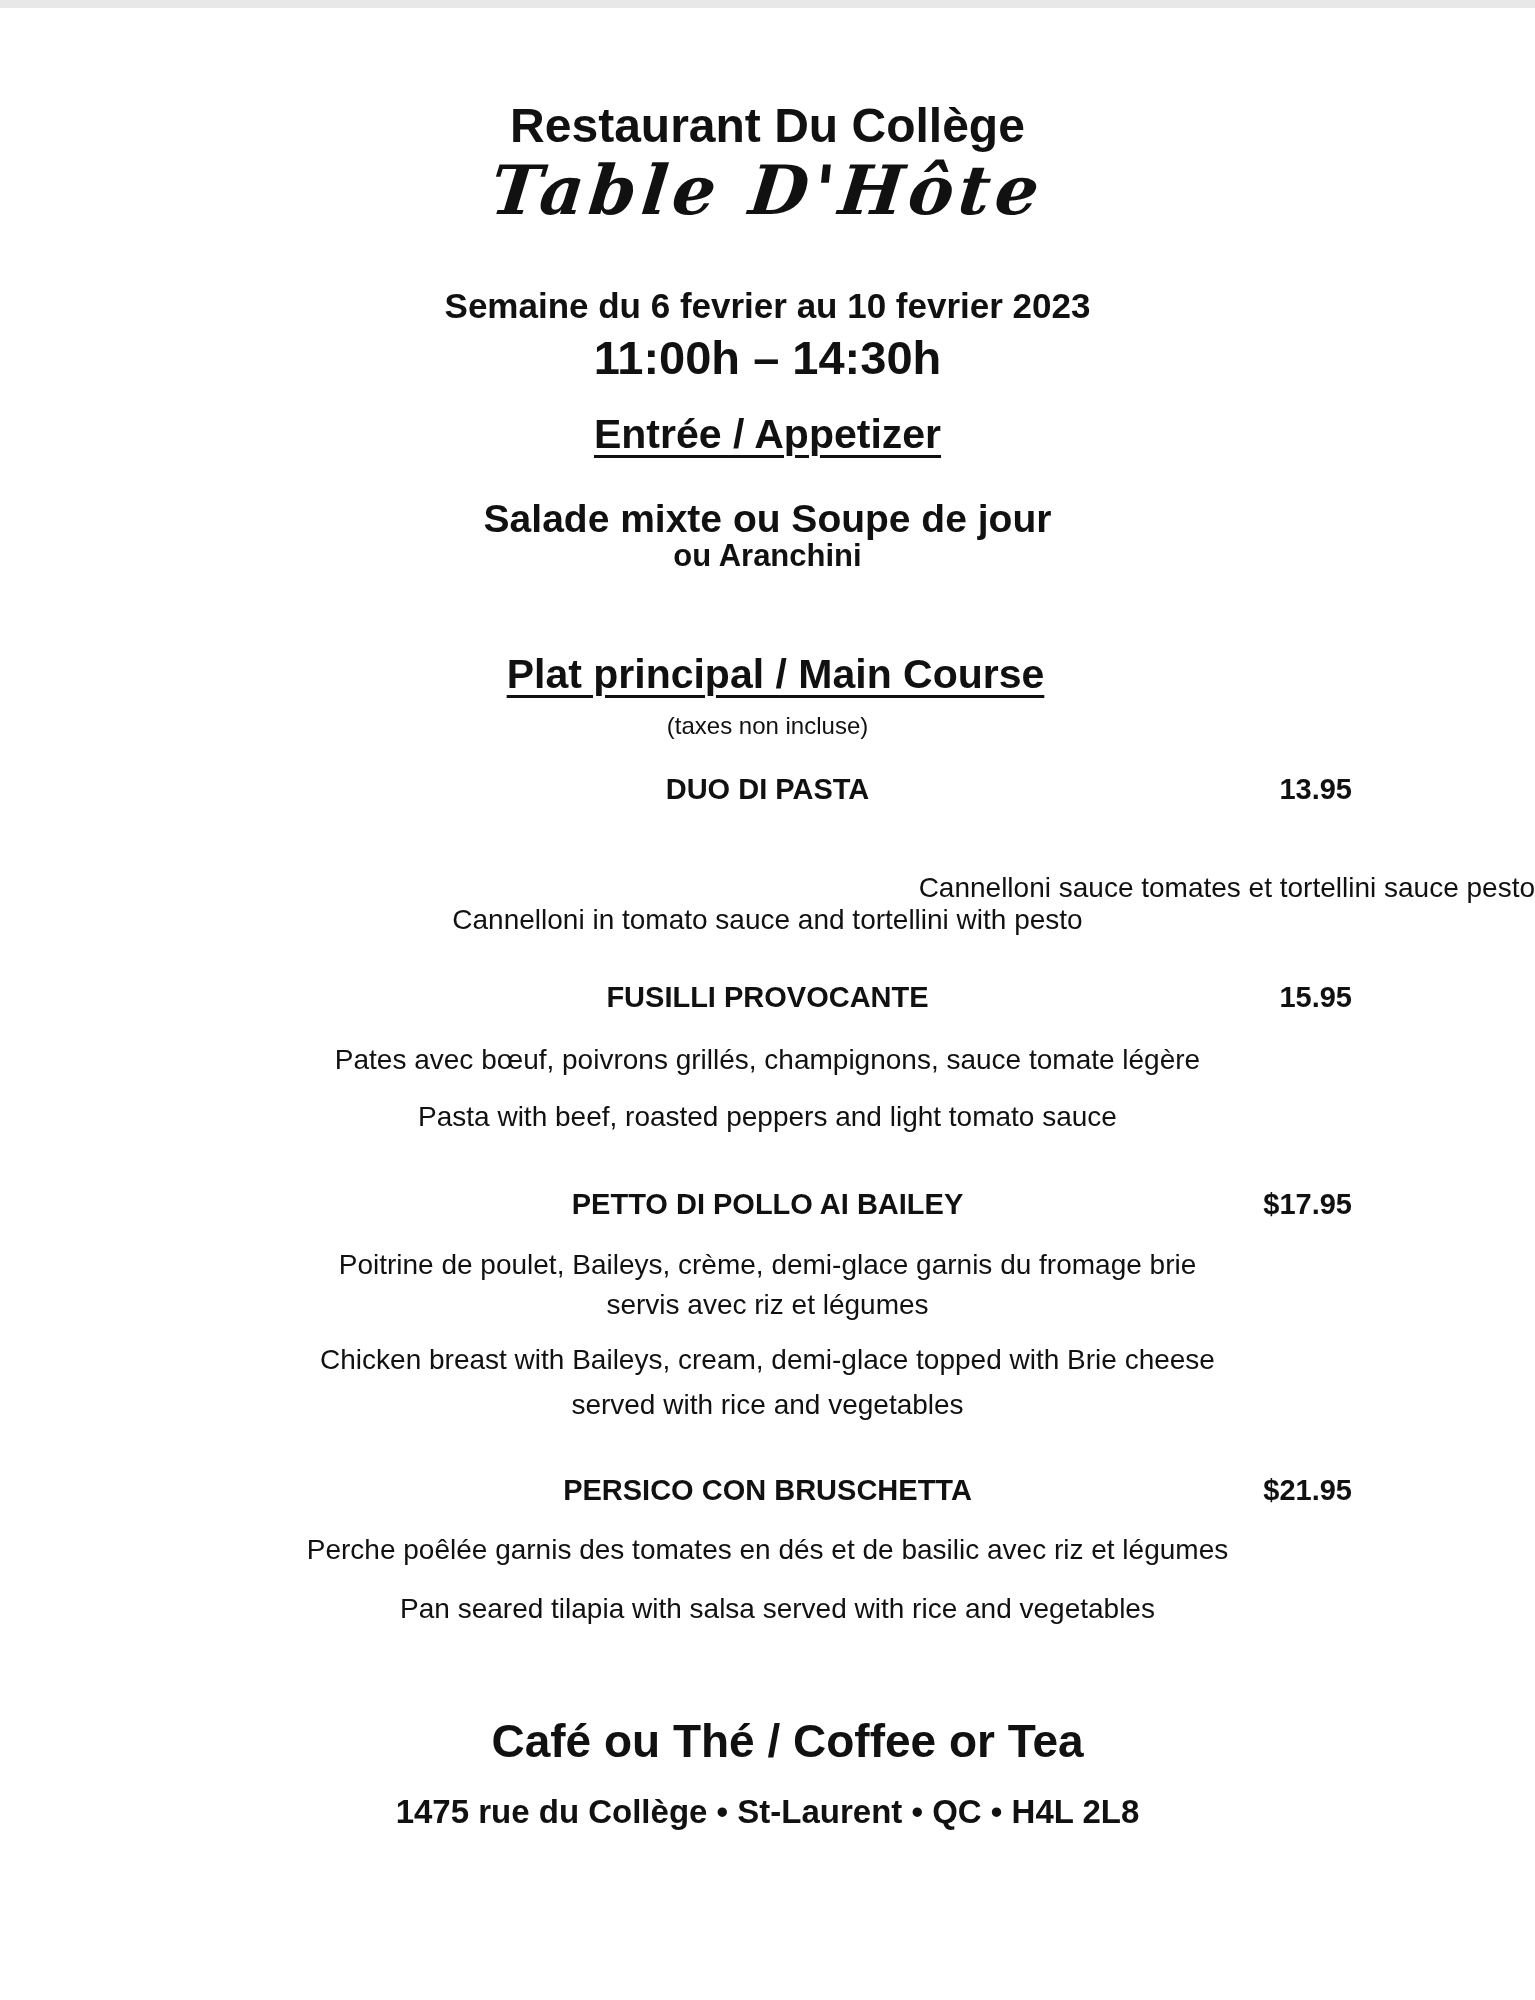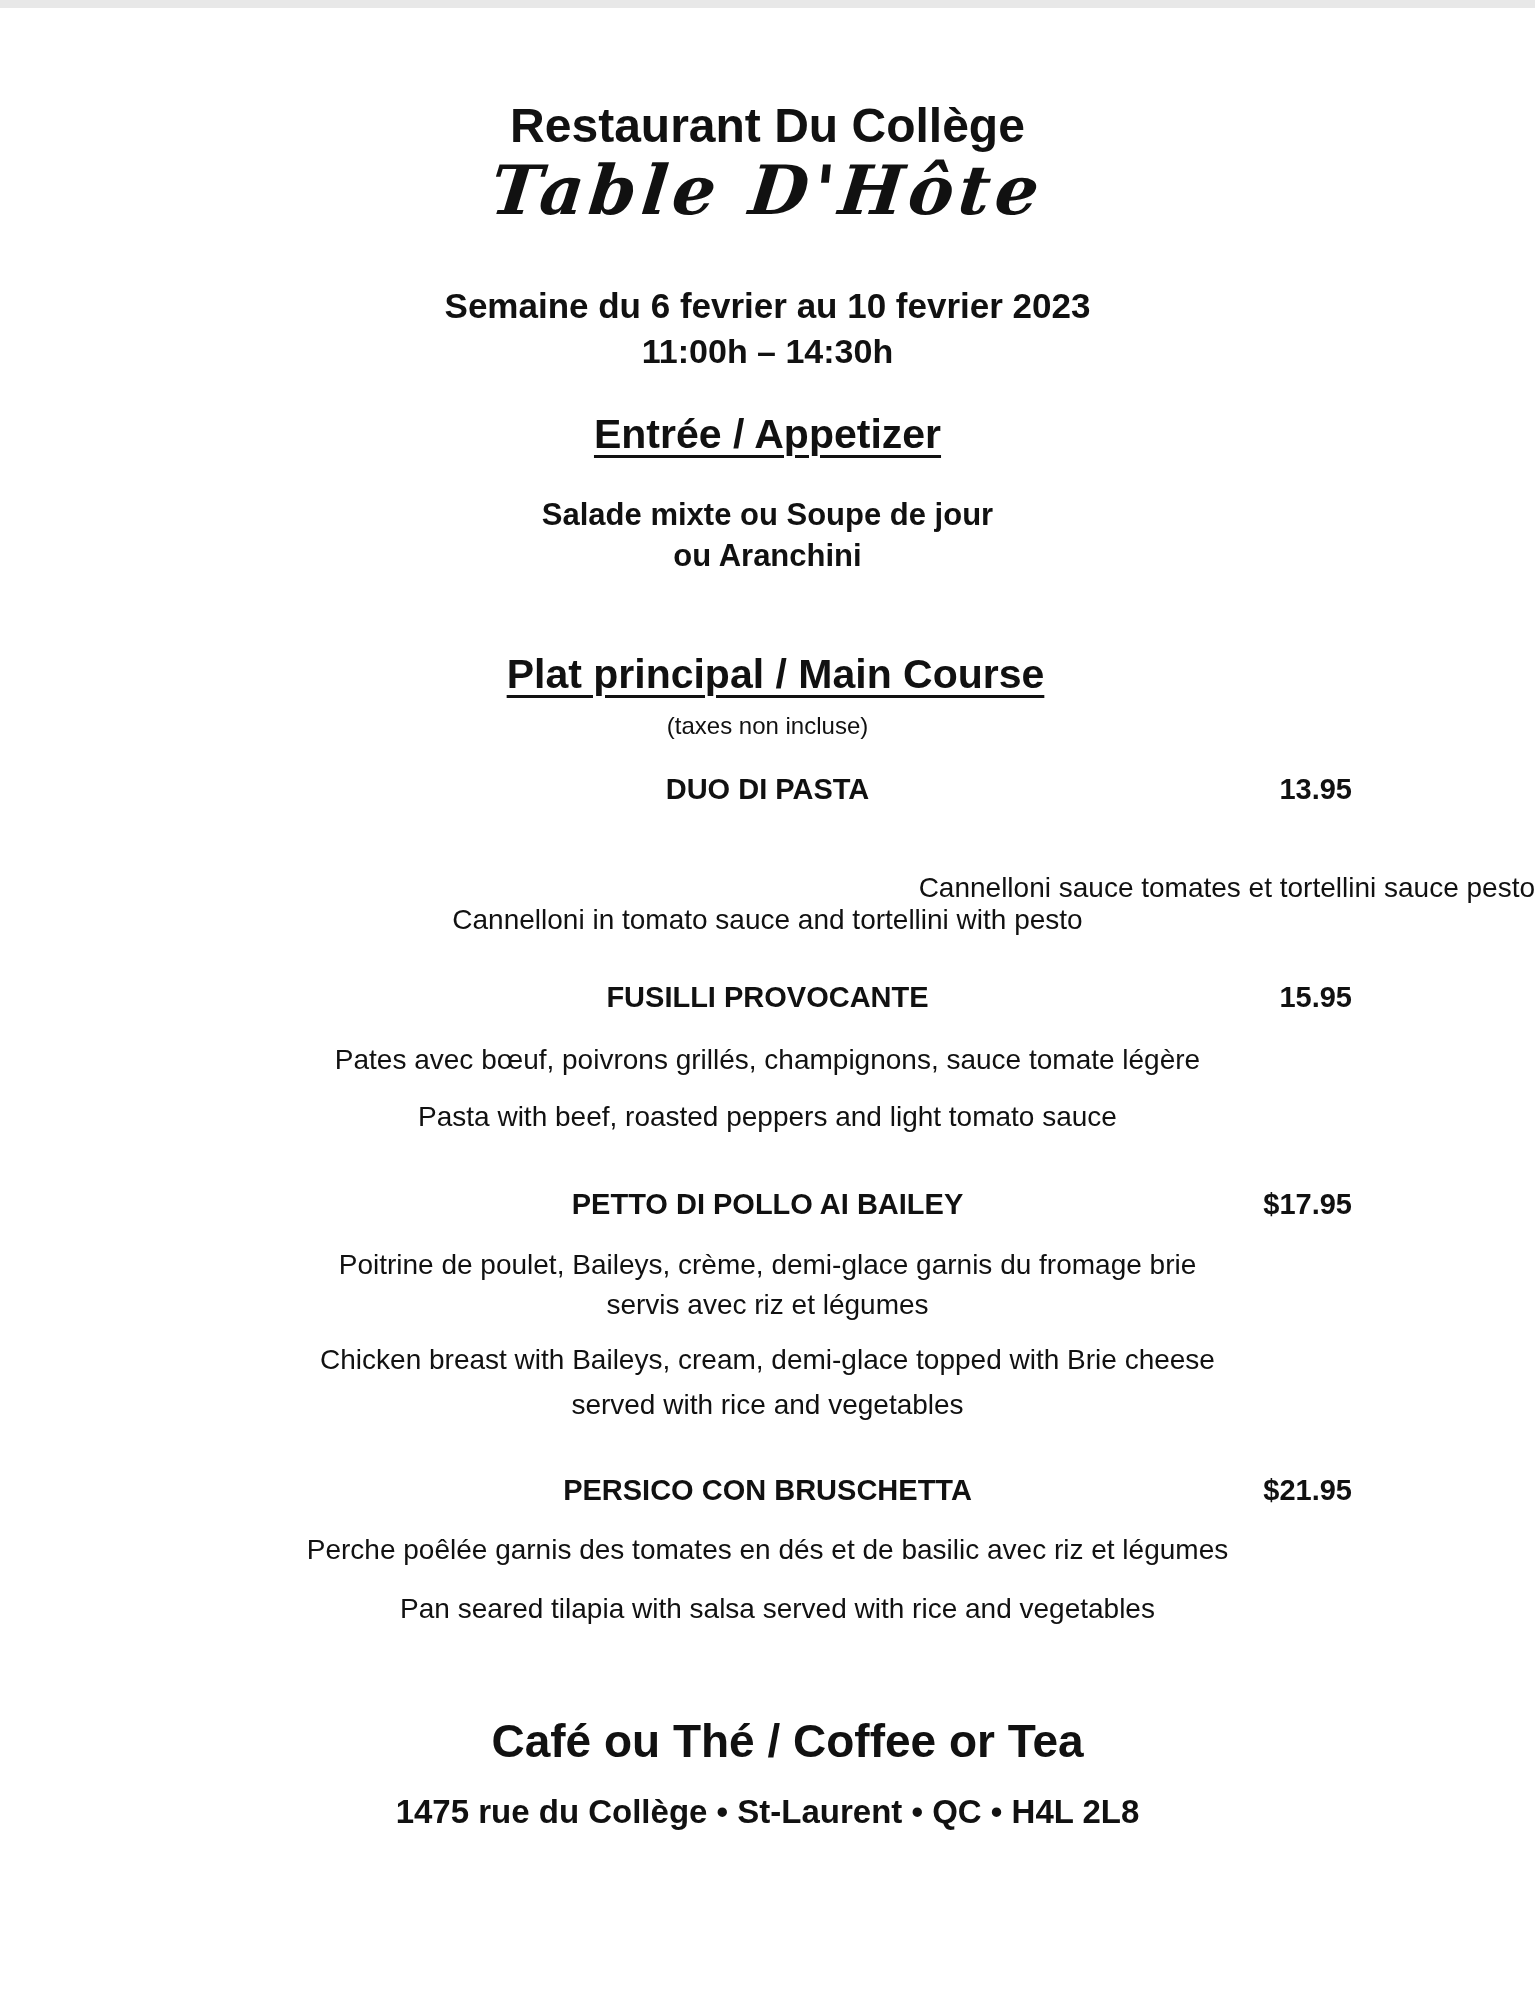--- a/index.html
+++ b/index.html
@@ -33,30 +33,30 @@
   .menu-type-script {
     top: 148px;
     font-size: 68px;
     font-weight: bold;
     font-style: italic;
     font-family: "DejaVu Serif", "Liberation Serif", serif;
     letter-spacing: 5px;
     transform: skewX(-6deg);
   }
   .week-line   { top: 280px; font-size: 35px; font-weight: bold; }
-  .hours-line  { top: 326px; font-size: 34px; font-weight: bold; }
+  .hours-line  { top: 326px; font-size: 47px; font-weight: bold; }
   .section-heading {
     font-size: 41px;
     font-weight: bold;
     text-decoration: underline;
     text-decoration-thickness: 3px;
     text-underline-offset: 7px;
   }
   .entree-heading { top: 406px; }
-  .appetizer-line-1 { top: 491px; font-size: 31px; font-weight: bold; }
+  .appetizer-line-1 { top: 491px; font-size: 39px; font-weight: bold; }
   .appetizer-line-2 { top: 532px; font-size: 31px; font-weight: bold; }
   .plat-heading { top: 646px; padding-left: 8px; }
   .tax-note { top: 706px; font-size: 24px; }
   .dish-row {
     font-size: 29px;
     font-weight: bold;
   }
   .dish-price {
     position: absolute;
     right: 183px;

